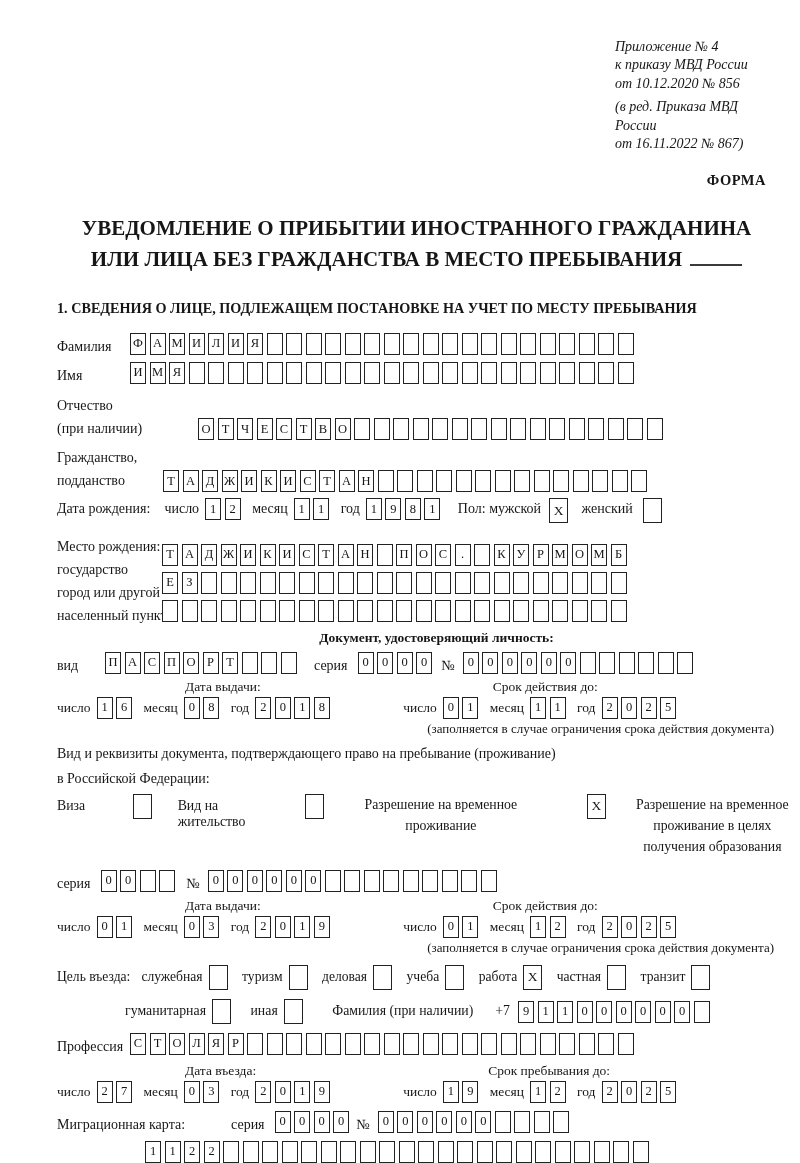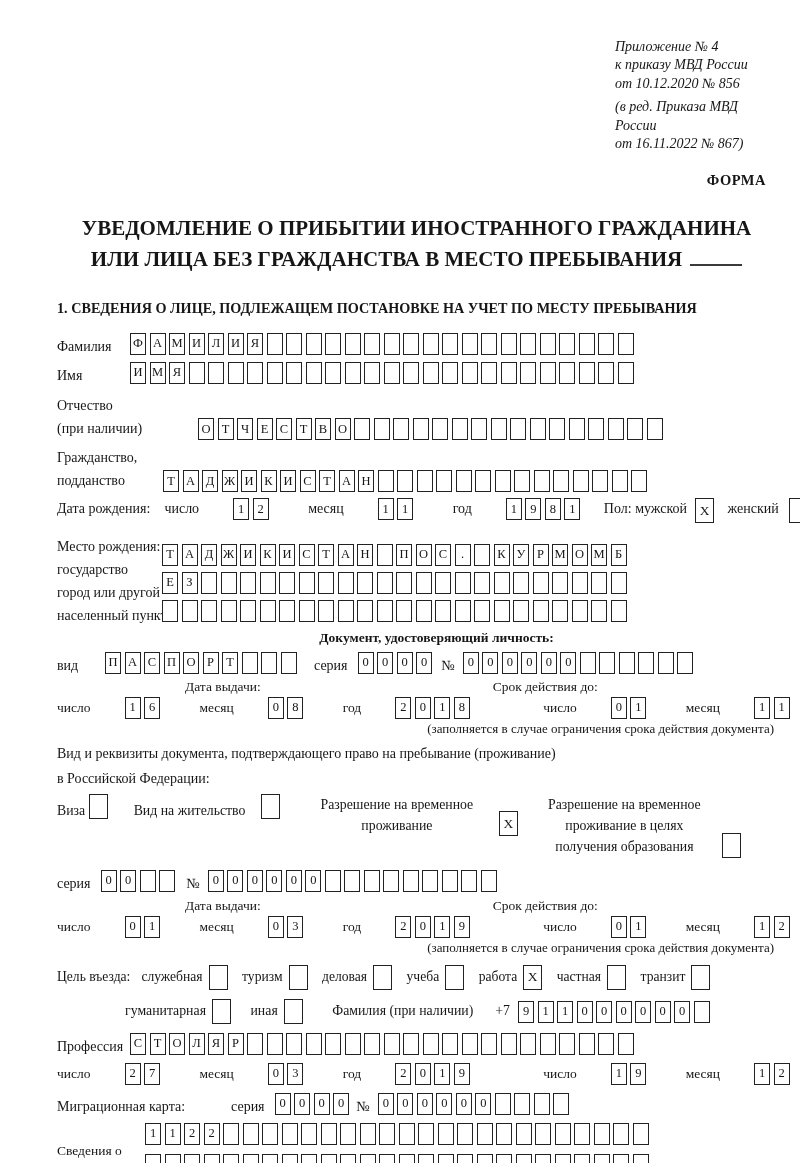--- a/index.html
+++ b/index.html
@@ -37,32 +37,32 @@
   .w106 { width: 106px; }
   .w105 { width: 105px; }
   .w88  { width: 88px; }
 
   .stackrows .row { margin-bottom: 6px; }
 
   .doc-heading { text-align: center; font-weight: bold; font-size: 13.5px; margin: 2px 0 6px 40px; }
 
   .inline-lbl { padding-top: 3px; white-space: nowrap; }
 
-  .dg { display: inline-flex; align-items: center; gap: 28px; }
+  .dg { display: inline-flex; align-items: center; }
   .dg .dlbl { margin-right: 6px; white-space: nowrap; }
   .dg .cells { margin-right: 8px; }
 
   .dateheads { display: flex; font-size: 13.5px; margin-bottom: 2px; }
   .dateline  { display: flex; font-size: 13.5px; margin-bottom: 2px; }
   .note-right { font-size: 13px; text-align: right; padding-right: 2px; margin-bottom: 9px; }
 
   .intro { font-size: 14px; margin-bottom: 9px; }
 
   .optrow { display: flex; align-items: flex-start; font-size: 13.8px; margin-bottom: 12px; }
-  .opt { display: flex; align-items: flex-end; }
+  .opt { display: flex; align-items: flex-start; gap: 44px; }
   .opt .olbl { padding-top: 4px; }
   .opt .cbwrap { margin-left: 9px; }
   .olbl.center { text-align: center; line-height: 1.55; padding-top: 0; }
 
   .purpose-opt { display: flex; align-items: flex-start; margin-left: 11px; }
   .purpose-opt .olbl { padding-top: 4px; white-space: nowrap; font-family: Liberation Serif, serif; }
   .purpose-opt .cbwrap { margin-left: 6px; }
 </style>
 </head>
 <body>
@@ -231,21 +231,21 @@
           <span class="cell">1</span>
         </span>
       <span class="dlbl">год</span>
       <span class="cells">
           <span class="cell">1</span>
           <span class="cell">9</span>
           <span class="cell">8</span>
           <span class="cell">1</span>
         </span>
     </span>
-    <span class="inline-lbl" style="margin-left:12px; margin-right:8px">Пол: мужской</span>
+    <span class="inline-lbl" style="margin-left:6px; margin-right:8px">Пол: мужской</span>
     <span class="cells cbwrap">
         <span class="cell">X</span>
       </span>
     <span class="inline-lbl" style="margin-left:10px; margin-right:10px">женский</span>
     <span class="cells cbwrap">
         <span class="cell"></span>
       </span>
   </div>
 
   <div class="row" style="margin-bottom:1px">
@@ -633,20 +633,24 @@
         <span class="cell"></span>
         <span class="cell"></span>
         <span class="cell"></span>
         <span class="cell"></span>
         <span class="cell"></span>
         <span class="cell"></span>
         <span class="cell"></span>
       </div>
   </div>
 
+  <div class="dateheads">
+    <span style="margin-left:128px">Дата въезда:</span>
+    <span style="margin-left:232px">Срок пребывания до:</span>
+  </div>
   <div class="dateline" style="margin-bottom:8px">
     <span class="dg">
       <span class="dlbl">число</span>
       <span class="cells">
           <span class="cell">2</span>
           <span class="cell">7</span>
         </span>
       <span class="dlbl">месяц</span>
       <span class="cells">
           <span class="cell">0</span>

